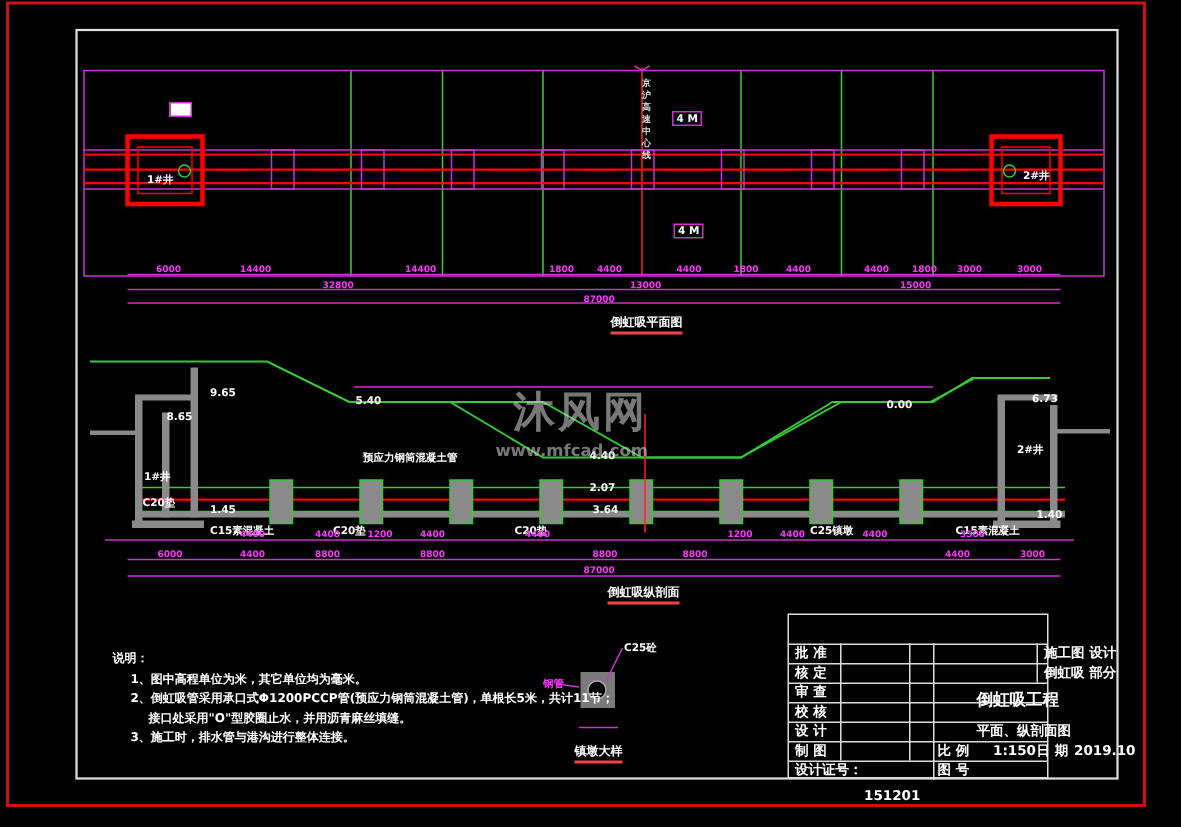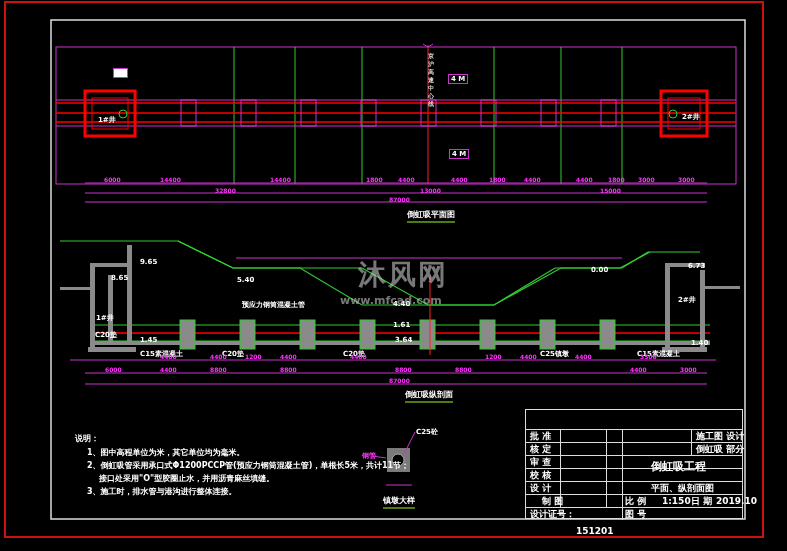--- a/index.html
+++ b/index.html
@@ -1,33 +1,33 @@
 <!DOCTYPE html>
 <html><head>
 <meta charset="utf-8">
 <style>
   html, body { margin:0; padding:0; background:#000; }
   body { width:787px; height:551px; position:relative; overflow:hidden;
          font-family:"DejaVu Sans", sans-serif; color:#fff; }
   .abs { position:absolute; }
   svg.canvas { position:absolute; left:0; top:0; }
-  .title-block { position:absolute; left:525px; top:409px; width:218px; height:110px;
+  .title-block { position:absolute; left:525px; top:409px; width:174px; height:110px;
                  border:1px solid #ddd; box-sizing:border-box; }
   .tb-row { position:absolute; left:0; height:13px; border-top:1px solid #ddd; width:100%; }
   .tb-cell { position:absolute; font-size:9px; font-weight:bold; color:#fff; line-height:13px;
              white-space:nowrap; }
   .notes { position:absolute; left:75px; top:432px; font-size:8px; font-weight:bold; line-height:13px; }
   .notes .title { margin-bottom:1px; }
   .notes .item { padding-left:12px; }
   .notes .item.cont { padding-left:24px; }
   .cad-label { position:absolute; font-size:7px; font-weight:bold; white-space:nowrap; }
   .dim { color:#ff33ff; font-size:6px; }
   .sect-title { position:absolute; font-size:8px; font-weight:bold; color:#fff;
-                border-bottom:2px solid #4d7c0f; padding-bottom:1px; }
-  .watermark { position:absolute; left:334px; top:256px; pointer-events:none; }
+                border-bottom:2px solid #ef4444; padding-bottom:1px; }
+  .watermark { position:absolute; left:318px; top:256px; pointer-events:none;text-align:right; }
   .watermark .brand { font-size:28px; font-weight:bold; color:rgba(200,200,200,0.6); letter-spacing:2px; }
   .watermark .url { font-size:11px; font-weight:bold; color:rgba(200,200,200,0.6); margin-left:6px; }
 </style>
 </head>
 <body>
 
 <svg class="canvas" width="787" height="551">
 
   <rect x="5" y="2" width="758" height="535" fill="none" stroke="#cc1111" stroke-width="2"></rect>
 
@@ -171,23 +171,23 @@
 <div class="cad-label" style="left:242px;top:300px;">预应力钢筒混凝土管</div>
 <div class="cad-label" style="left:95px;top:330px;">C20垫</div>
 <div class="cad-label" style="left:222px;top:349px;">C20垫</div>
 <div class="cad-label" style="left:343px;top:349px;">C20垫</div>
 <div class="cad-label" style="left:140px;top:349px;">C15素混凝土</div>
 <div class="cad-label" style="left:637px;top:349px;">C15素混凝土</div>
 <div class="cad-label" style="left:540px;top:349px;">C25镇墩</div>
 
 <div class="cad-label" style="left:140px;top:258px;">9.65</div>
 <div class="cad-label" style="left:111px;top:274px;">8.65</div>
-<div class="cad-label" style="left:237px;top:276px;">5.40</div>
+<div class="cad-label" style="left:237px;top:263px;">5.40</div>
 <div class="cad-label" style="left:393px;top:300px;">4.40</div>
-<div class="cad-label" style="left:393px;top:321px;">1.61</div>
+<div class="cad-label" style="left:393px;top:321px;">2.07</div>
 <div class="cad-label" style="left:395px;top:336px;">3.64</div>
 <div class="cad-label" style="left:140px;top:336px;">1.45</div>
 <div class="cad-label" style="left:670px;top:339px;margin-left:21px;">1.40</div>
 <div class="cad-label" style="left:591px;top:266px;">0.00</div>
 <div class="cad-label" style="left:688px;top:262px;">6.73</div>
 
 <div class="cad-label dim" style="left:160px;top:353px;">4400</div>
 <div class="cad-label dim" style="left:210px;top:353px;">4400</div>
 <div class="cad-label dim" style="left:245px;top:353px;">1200</div>
 <div class="cad-label dim" style="left:280px;top:353px;">4400</div>
@@ -232,21 +232,21 @@
   <div class="abs" style="left:34px;top:19px;height:78px;border-left:1px solid #ddd;"></div>
   <div class="abs" style="left:80px;top:19px;height:78px;border-left:1px solid #ddd;"></div>
   <div class="abs" style="left:96px;top:19px;height:91px;border-left:1px solid #ddd;"></div>
   <div class="abs" style="left:165px;top:19px;height:26px;border-left:1px solid #ddd;"></div>
 
   <div class="tb-cell" style="left:4px;top:20px;">批 准</div>
   <div class="tb-cell" style="left:4px;top:33px;">核 定</div>
   <div class="tb-cell" style="left:4px;top:46px;">审 查</div>
   <div class="tb-cell" style="left:4px;top:59px;">校 核</div>
   <div class="tb-cell" style="left:4px;top:72px;">设 计</div>
-  <div class="tb-cell" style="left:16px;top:85px;">制 图</div>
+  <div class="tb-cell" style="left:4px;top:85px;">制 图</div>
 
   <div class="tb-cell" style="left:170px;top:20px;">施工图  设计</div>
   <div class="tb-cell" style="left:170px;top:33px;">倒虹吸  部分</div>
 
   <div class="tb-cell" style="left:125px;top:50px;font-size:11px;">倒虹吸工程</div>
   <div class="tb-cell" style="left:125px;top:72px;">平面、纵剖面图</div>
 
   <div class="tb-cell" style="left:99px;top:85px;">比 例</div>
   <div class="tb-cell" style="left:136px;top:85px;">1:150</div>
   <div class="tb-cell" style="left:165px;top:85px;">日 期</div>

